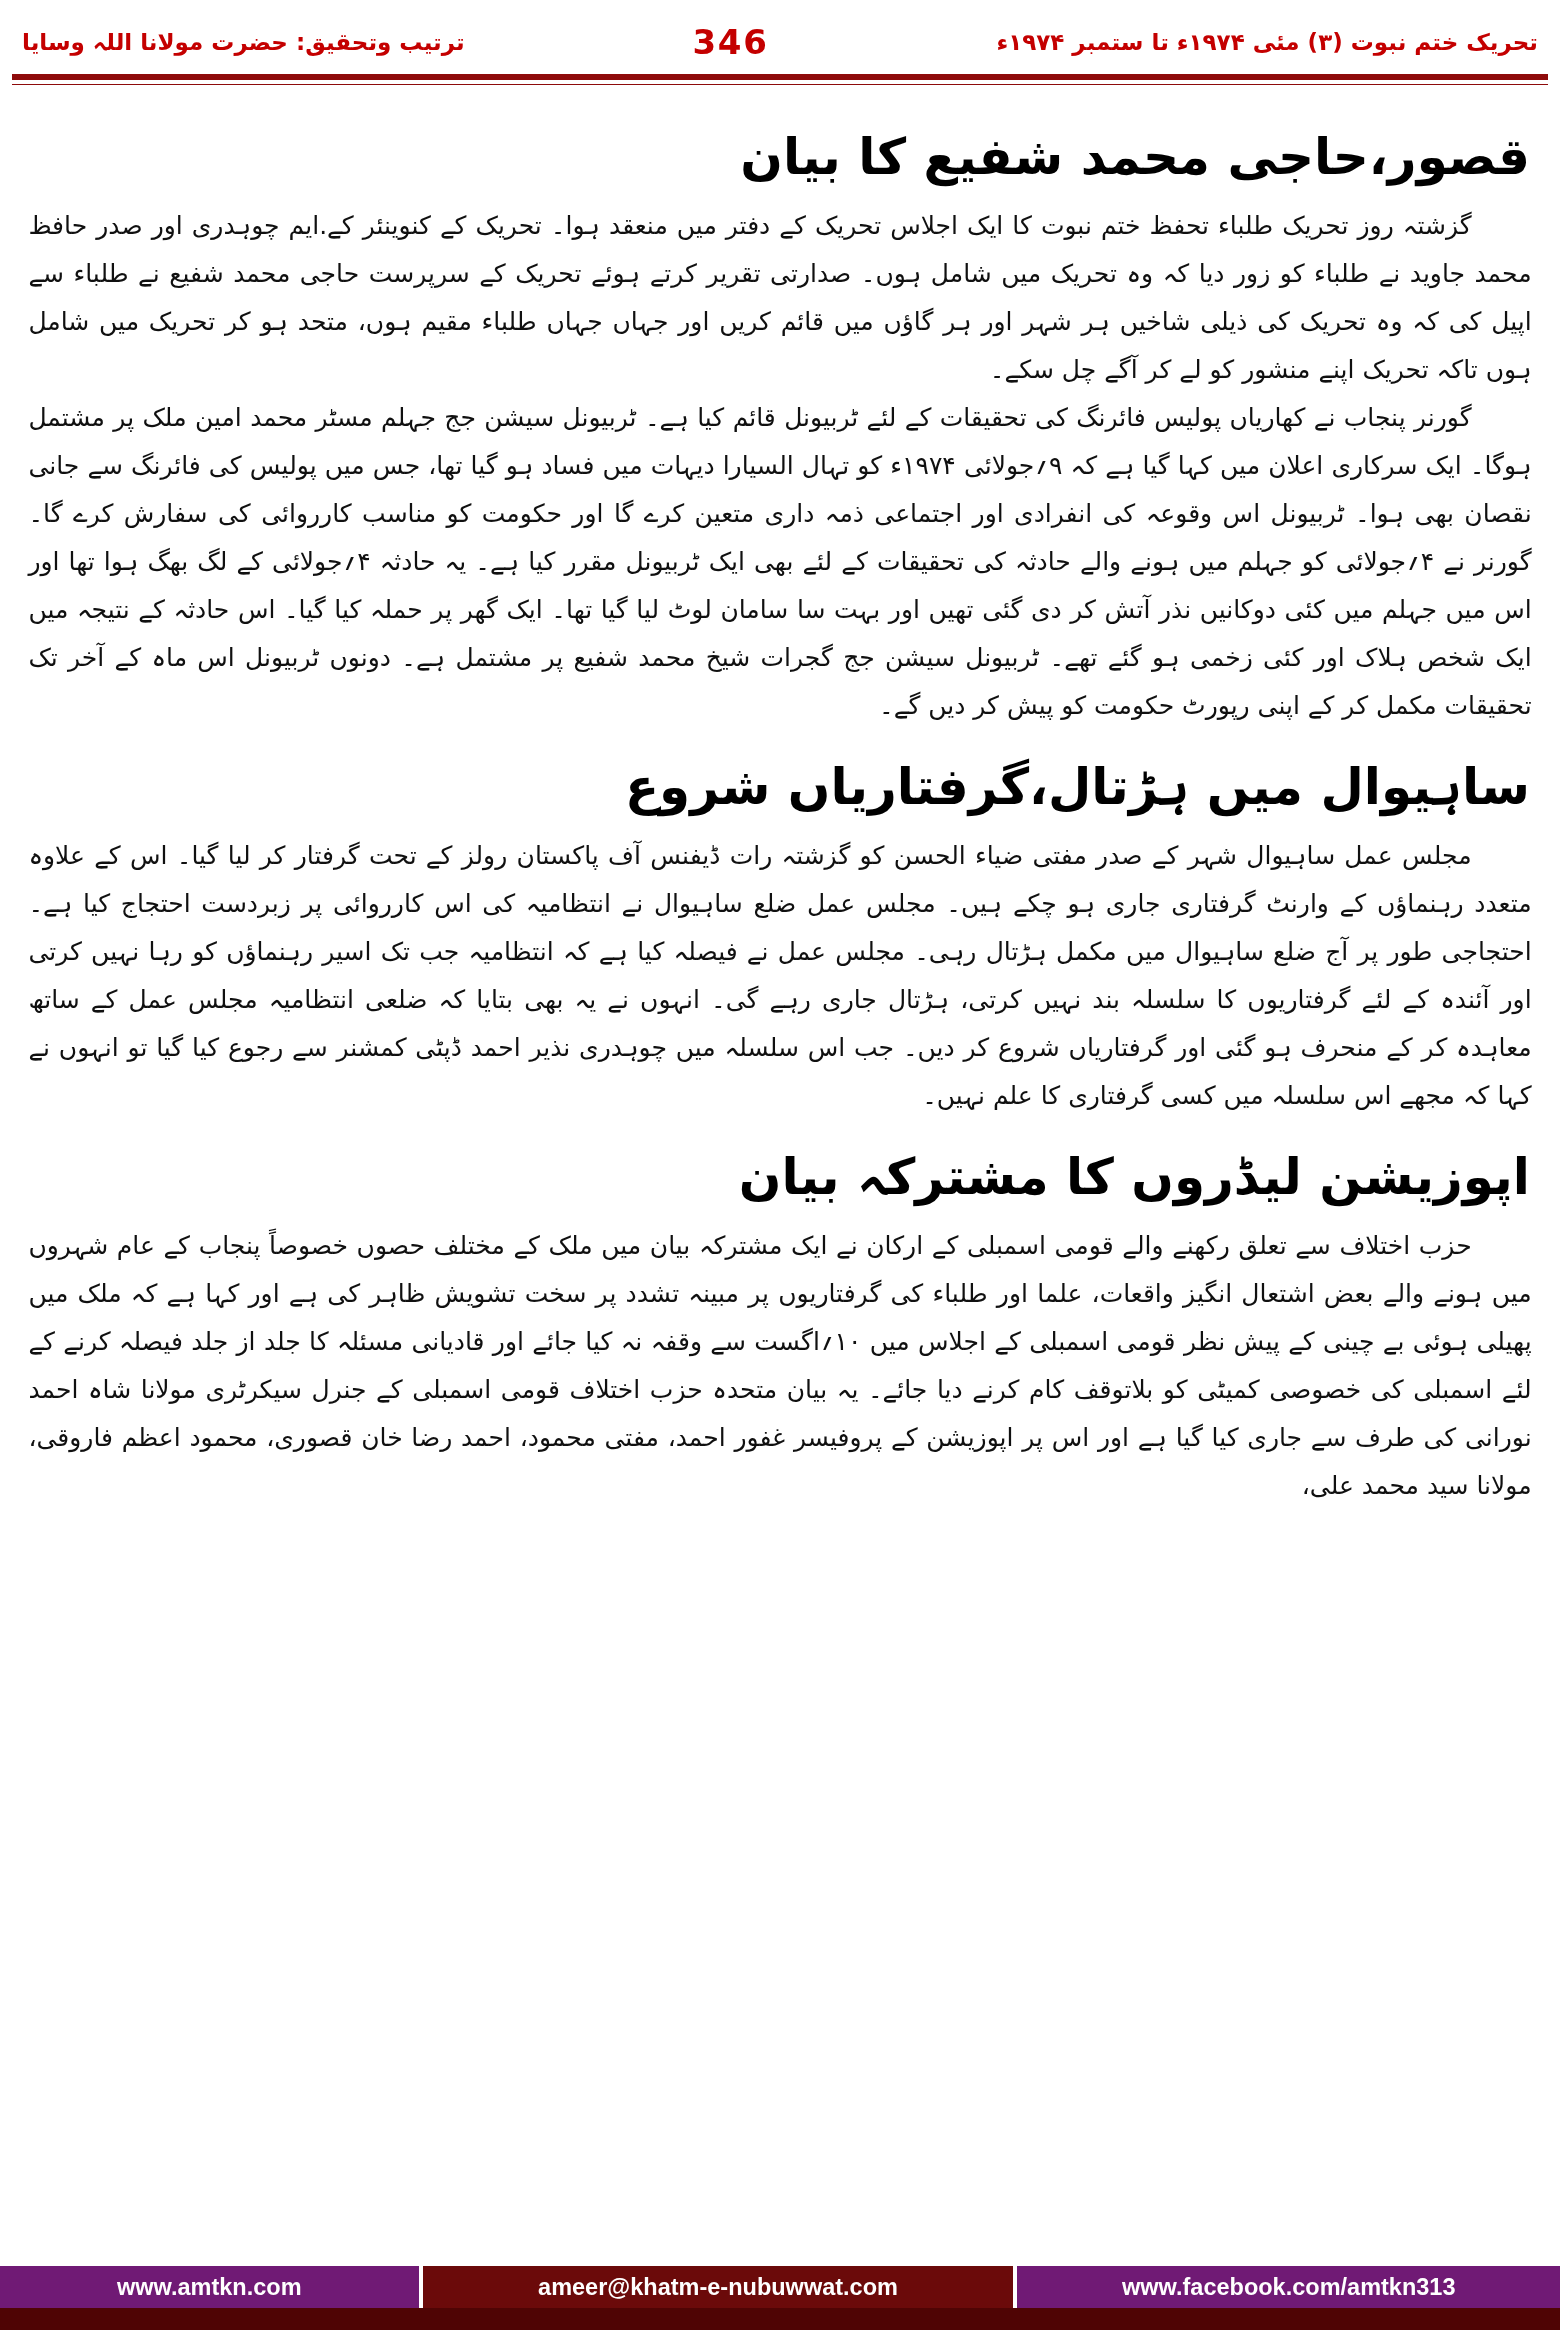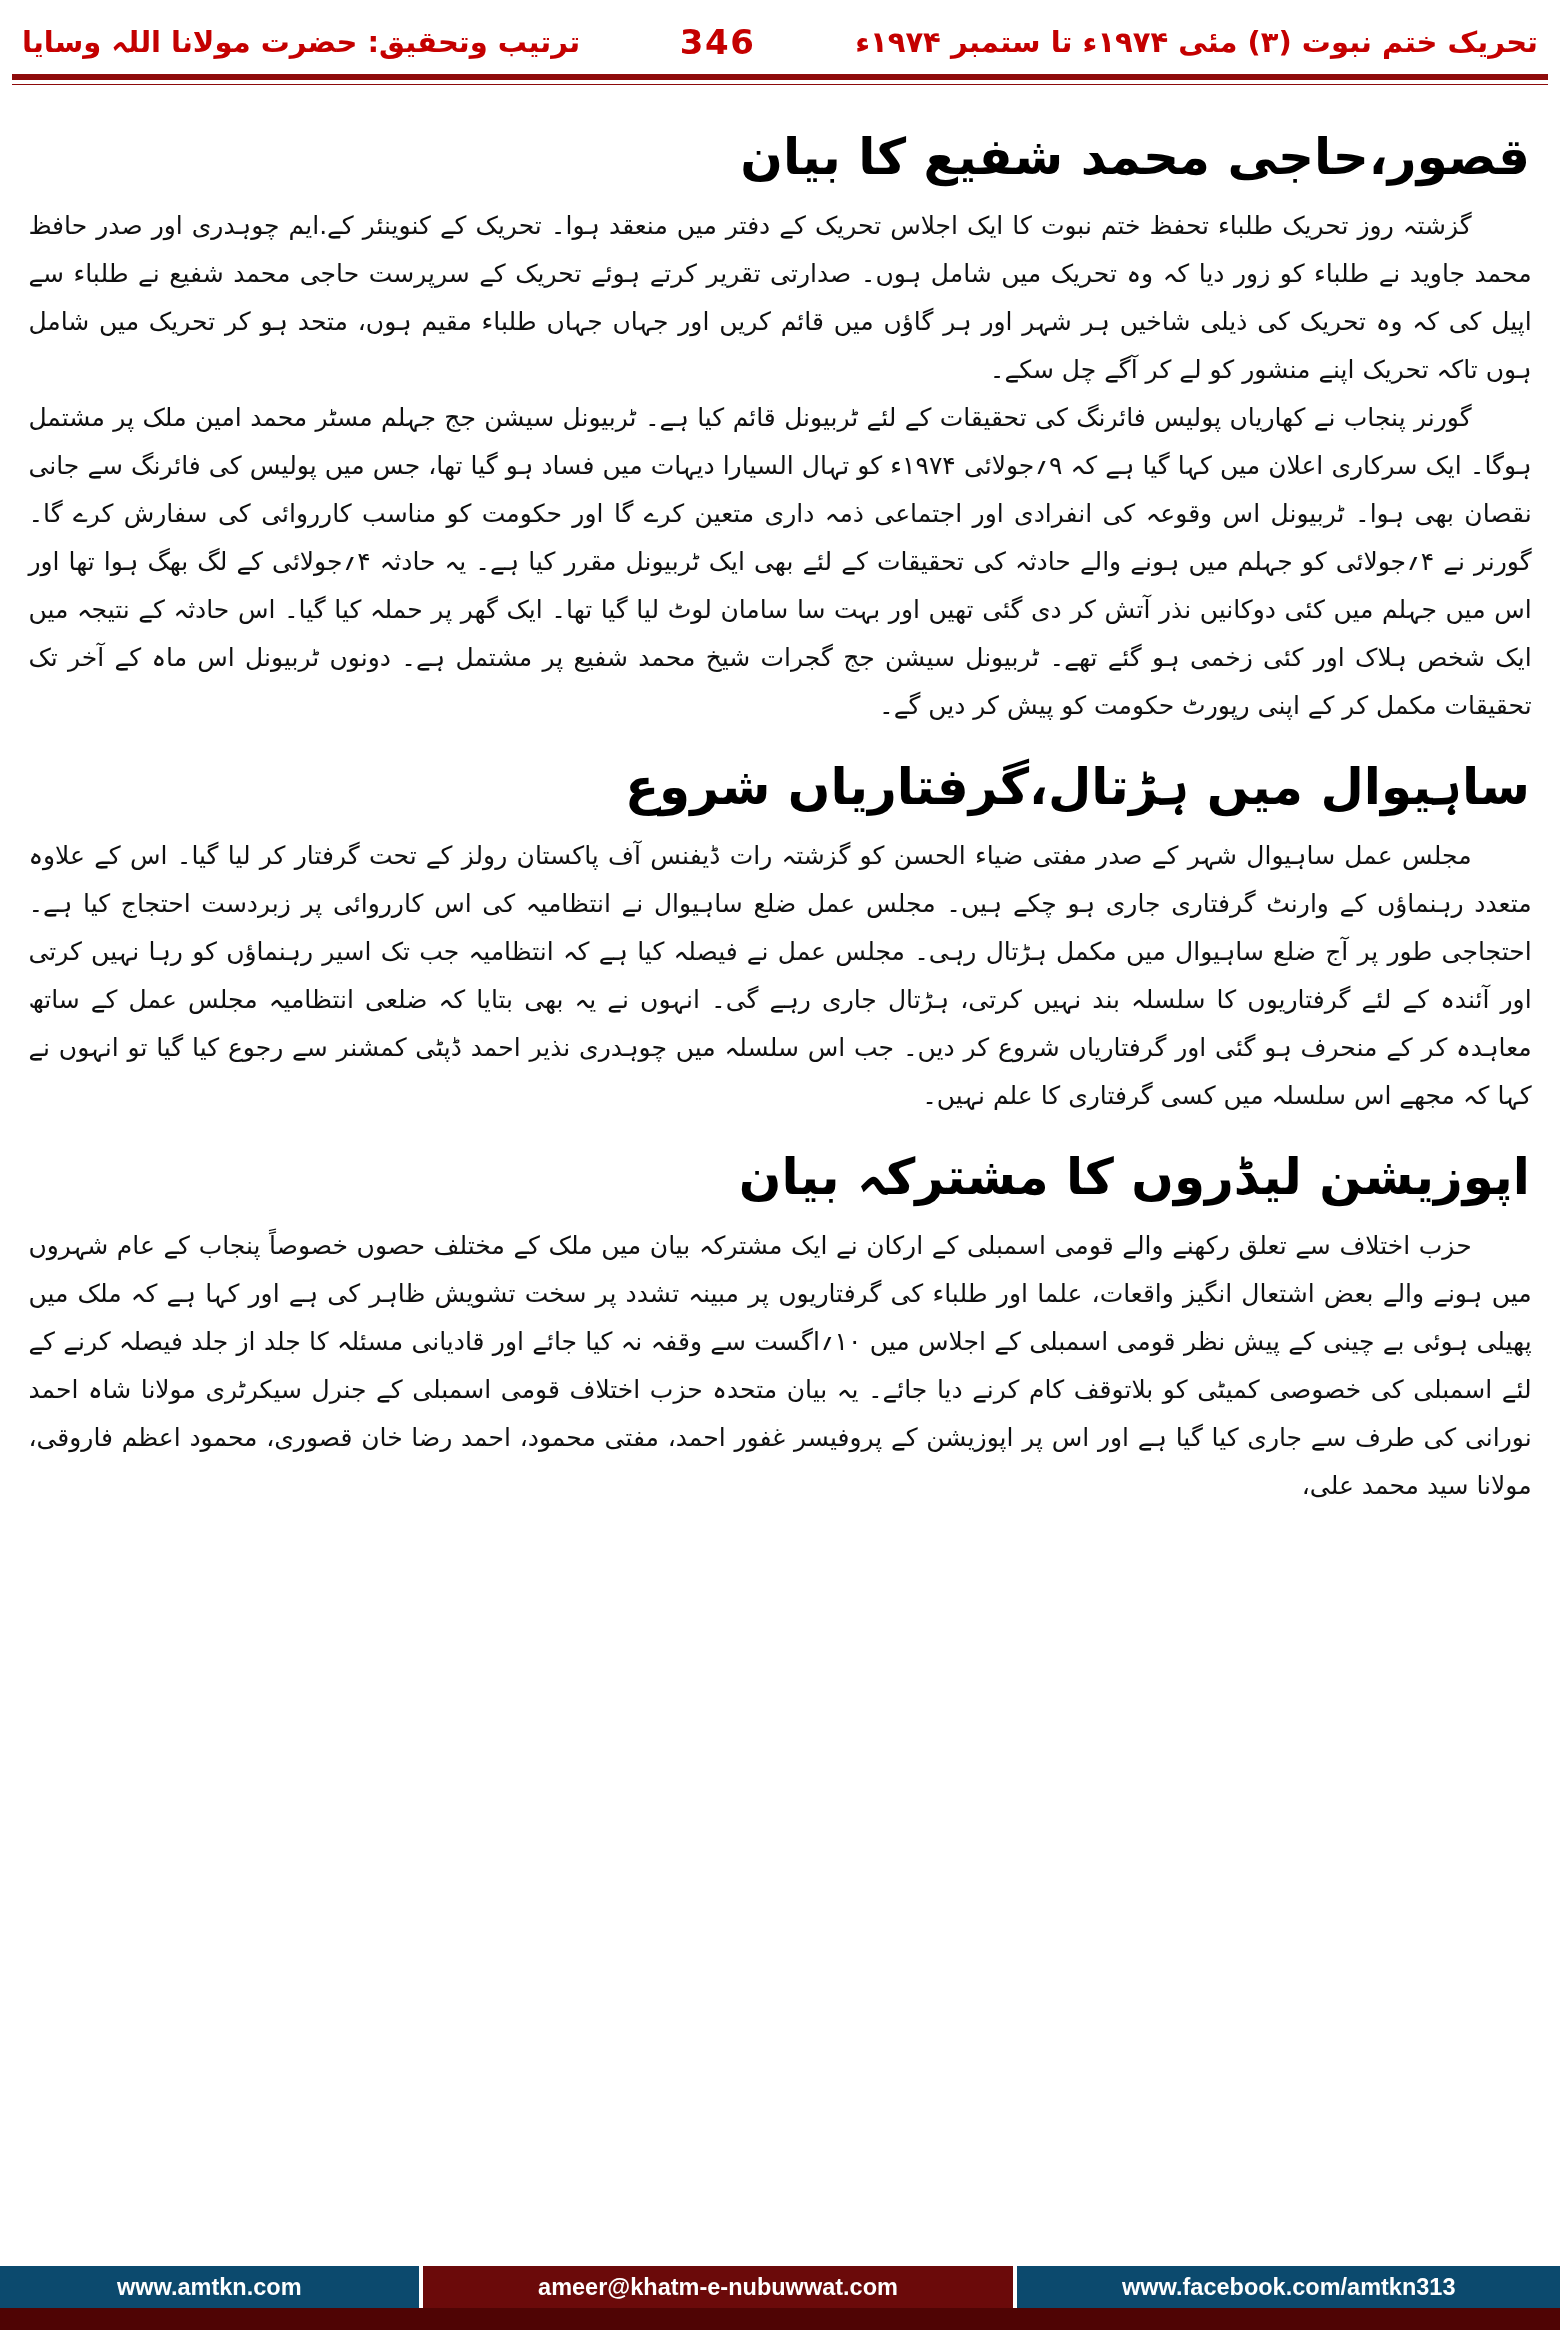--- a/index.html
+++ b/index.html
@@ -6,21 +6,21 @@
   .page{
     width:1560px;height:2330px;margin:0 auto;position:relative;
     background:#ffffff;direction:rtl;overflow:hidden;
     font-family:"DejaVu Sans", sans-serif;
   }
   
   .header{
     display:flex;justify-content:space-between;align-items:center;
     padding:22px 22px 6.7px 22px;color:#c40000;font-weight:bold;
   }
-  .header .hdr-side{font-size:29px;text-align:right;}
+  .header .hdr-side{font-size:23px;text-align:right;}
   .header .hdr-page-num{font-size:34px;letter-spacing:1.7px;}
   .header-rule{height:6.7px;background:#8e0b0b;margin:5px 11.8px 0 11.8px;}
   .header-rule-thin{height:1.7px;background:#8e0b0b;margin:3.4px 11.8px 0 11.8px;}
   
   .content{padding:15px 25px 0 25px;}
   .section-heading{
     font-size:50px;font-weight:bold;color:#000;
     text-align:right;margin:25px 5px 11.8px 0;line-height:1.3;
   }
   .section-body{
@@ -33,21 +33,21 @@
     position:absolute;bottom:0;left:0;width:100%;direction:ltr;
   }
   .footer-bar{
     display:flex;height:42px;align-items:center;background:#ffffff;
   }
   .footer-seg{
     height:100%;display:flex;align-items:center;justify-content:center;
     color:#ffffff;font-family:"Liberation Sans", sans-serif;
     font-size:23.5px;font-weight:bold;
   }
-  .footer-seg.red{background:#0c4a6e;}
+  .footer-seg.red{background:#701a75;}
   .footer-seg.maroon{background:#6b0a0a;}
   .footer-gap{width:5px;height:100%;background:#ffffff;}
   .seg-left{width:27%;}
   .seg-center{width:38%;}
   .seg-right{width:35%;}
   .footer-strip{height:22px;background:#4f0404;}
 </style>
 </head>
 <body>
 

